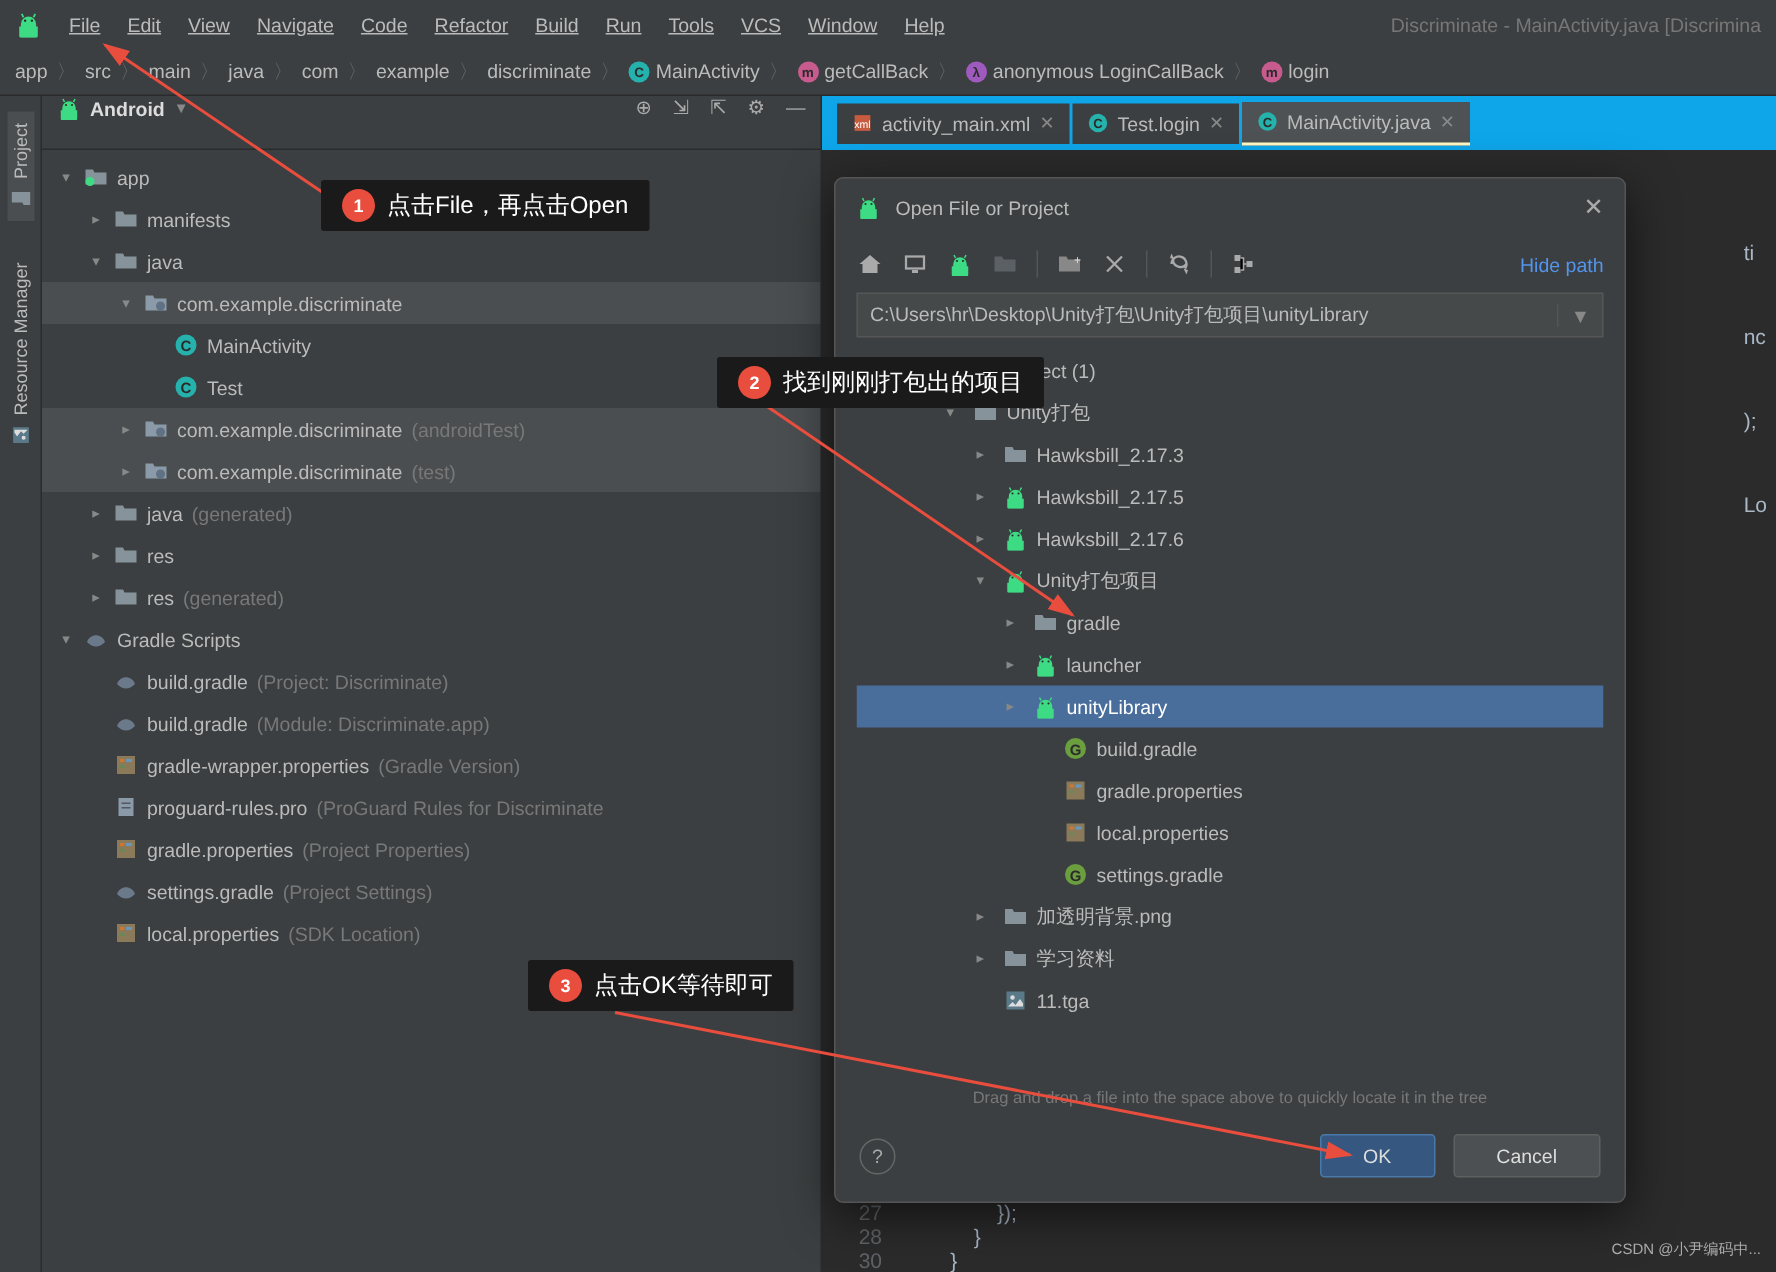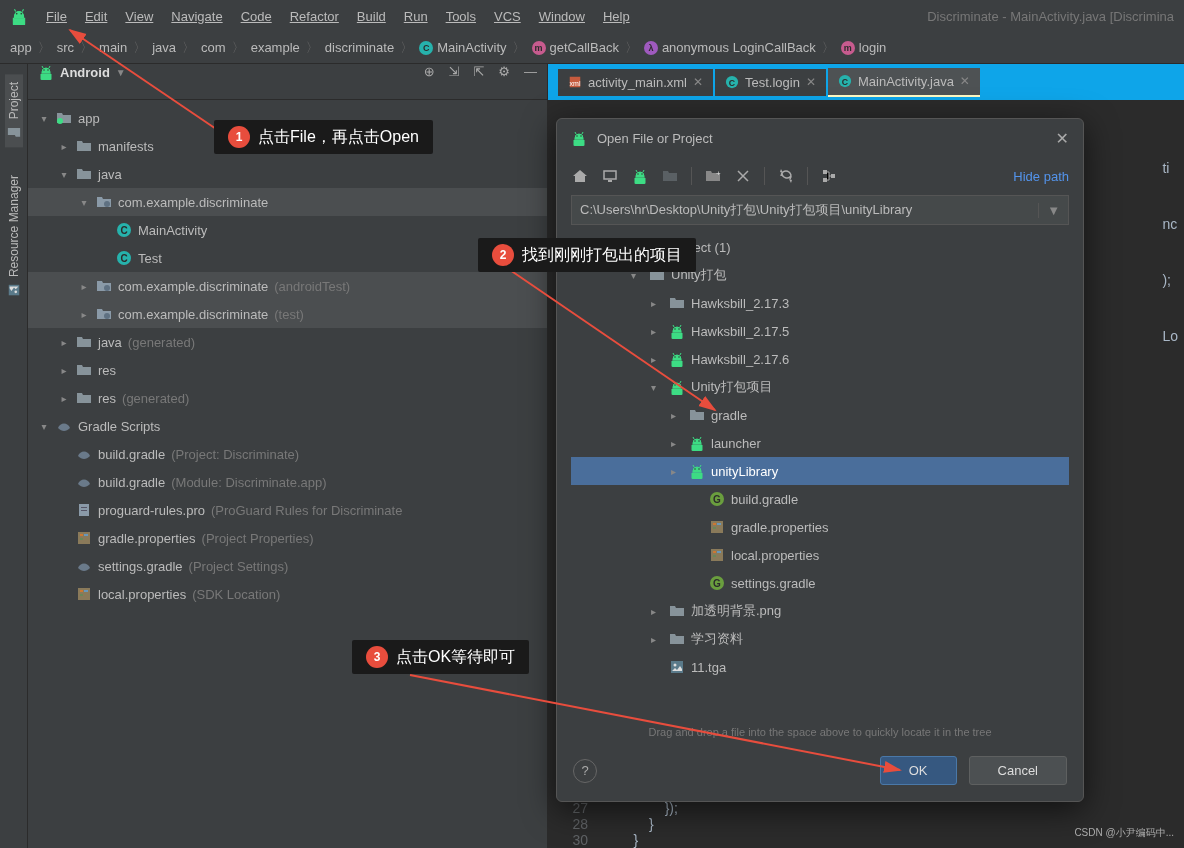--- a/index.html
+++ b/index.html
@@ -338,20 +338,28 @@
           <span class="arrow"></span>
           <svg class="node-icon" viewBox="0 0 16 16">
             <use href="#ic-gradle"></use>
           </svg>
           <span>build.gradle</span>
           <span class="note"> (Module: Discriminate.app)</span>
         </div>
         <div class="tree-node indent-1">
           <span class="arrow"></span>
           <svg class="node-icon" viewBox="0 0 16 16">
+            <use href="#ic-prop"></use>
+          </svg>
+          <span>gradle-wrapper.properties</span>
+          <span class="note"> (Gradle Version)</span>
+        </div>
+        <div class="tree-node indent-1">
+          <span class="arrow"></span>
+          <svg class="node-icon" viewBox="0 0 16 16">
             <use href="#ic-text"></use>
           </svg>
           <span>proguard-rules.pro</span>
           <span class="note"> (ProGuard Rules for Discriminate</span>
         </div>
         <div class="tree-node indent-1">
           <span class="arrow"></span>
           <svg class="node-icon" viewBox="0 0 16 16">
             <use href="#ic-prop"></use>
           </svg>

